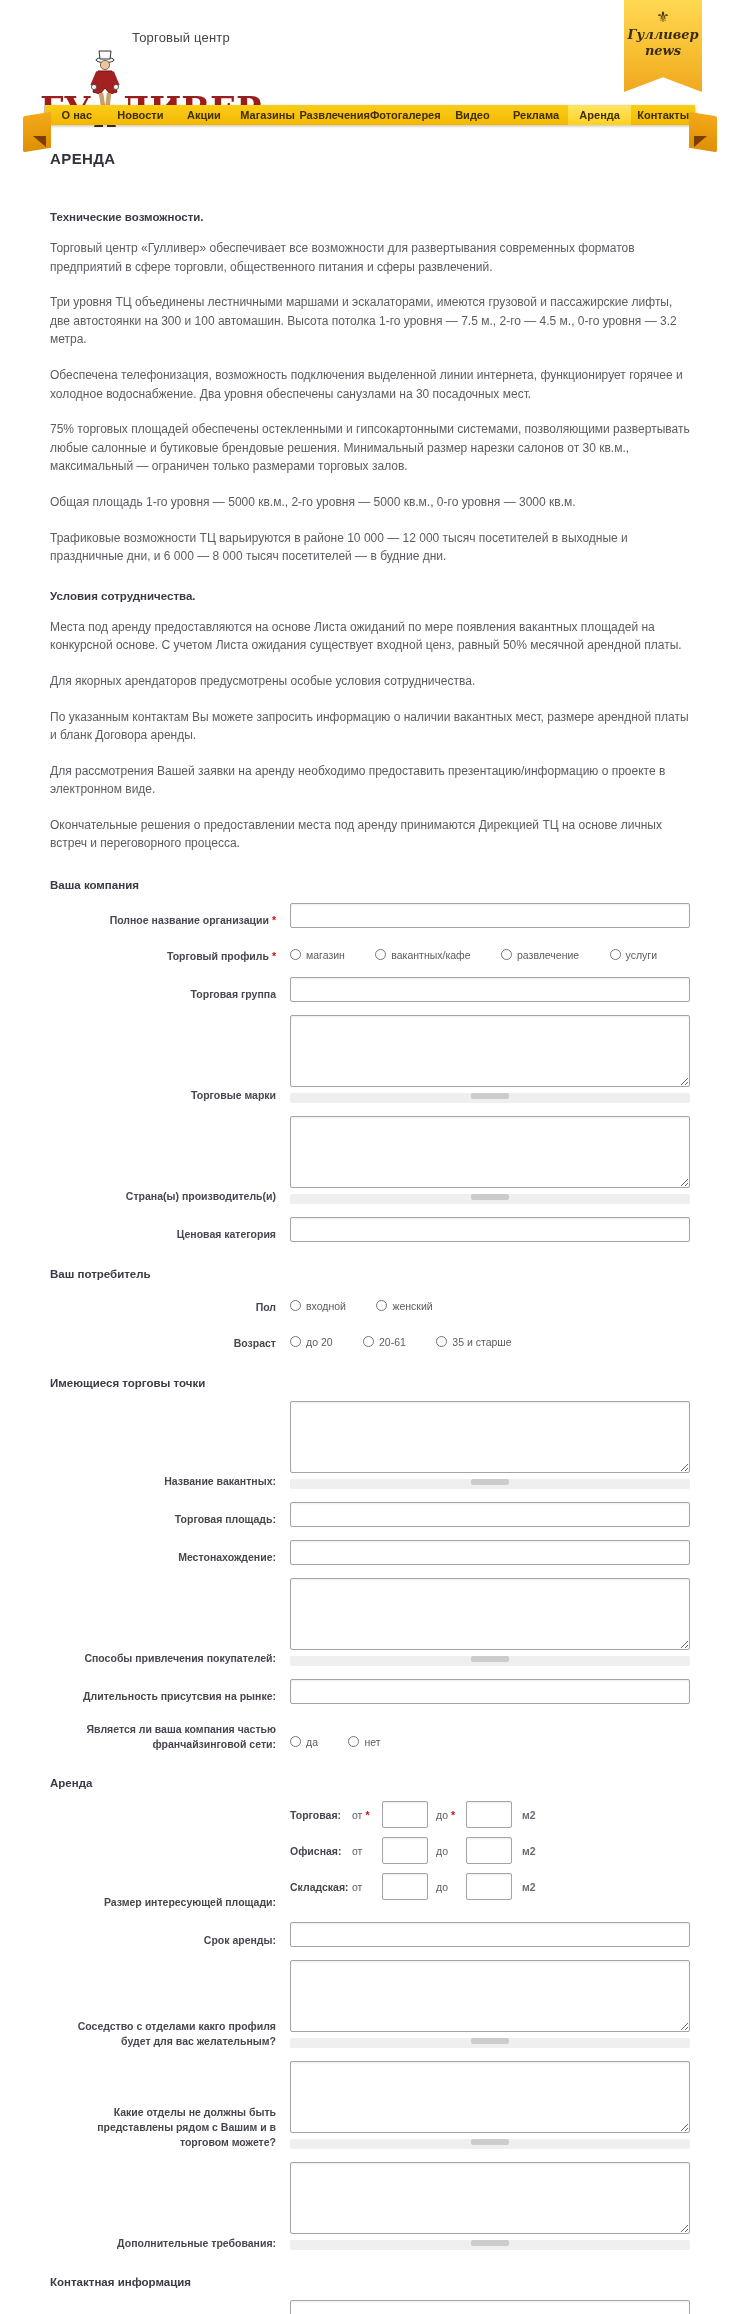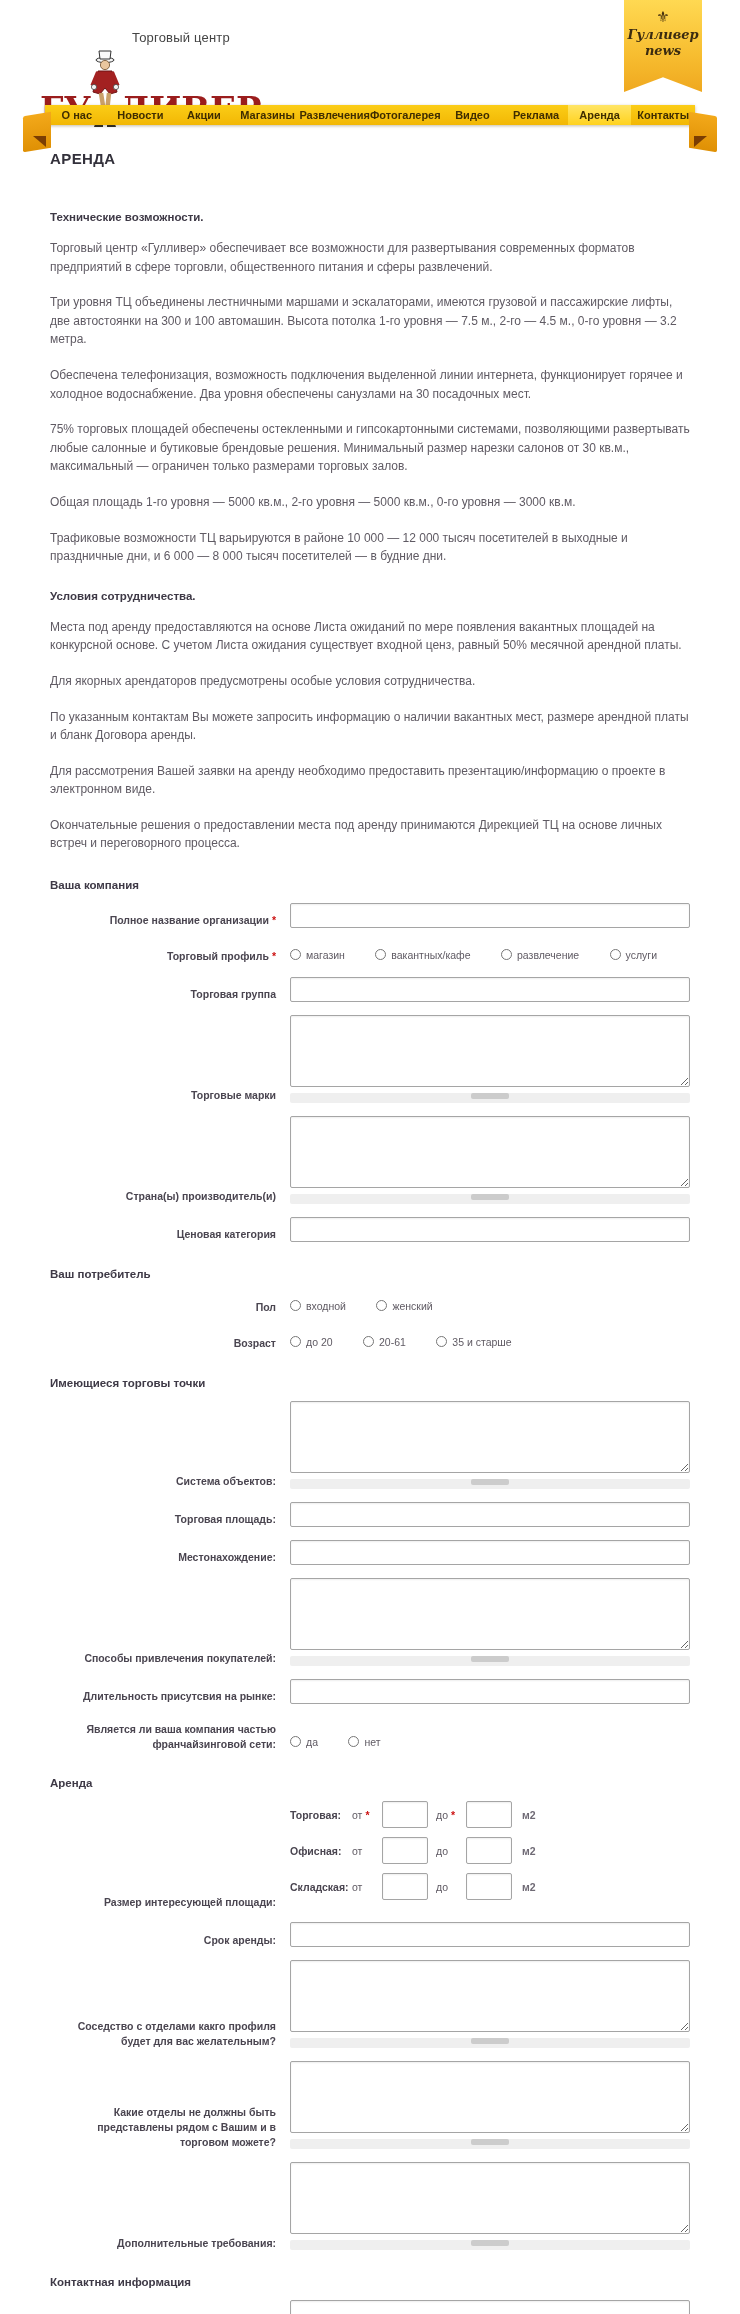--- a/index.html
+++ b/index.html
@@ -303,21 +303,21 @@
         <label class="radio">
             <input type="radio" name="age" style="">
             <span>35 и старше</span>
           </label>
       </div>
     </div>
 
     <div class="fsection">Имеющиеся торговы точки</div>
 
     <div class="frow">
-      <div class="flabel">Система объектов:</div>
+      <div class="flabel">Название вакантных:</div>
       <div class="fctrl">
         <textarea style=""></textarea>
         <div class="ta-scroll">
             <span class="ta-thumb"></span>
           </div>
       </div>
     </div>
 
     <div class="frow">
       <div class="flabel">Торговая площадь:</div>

